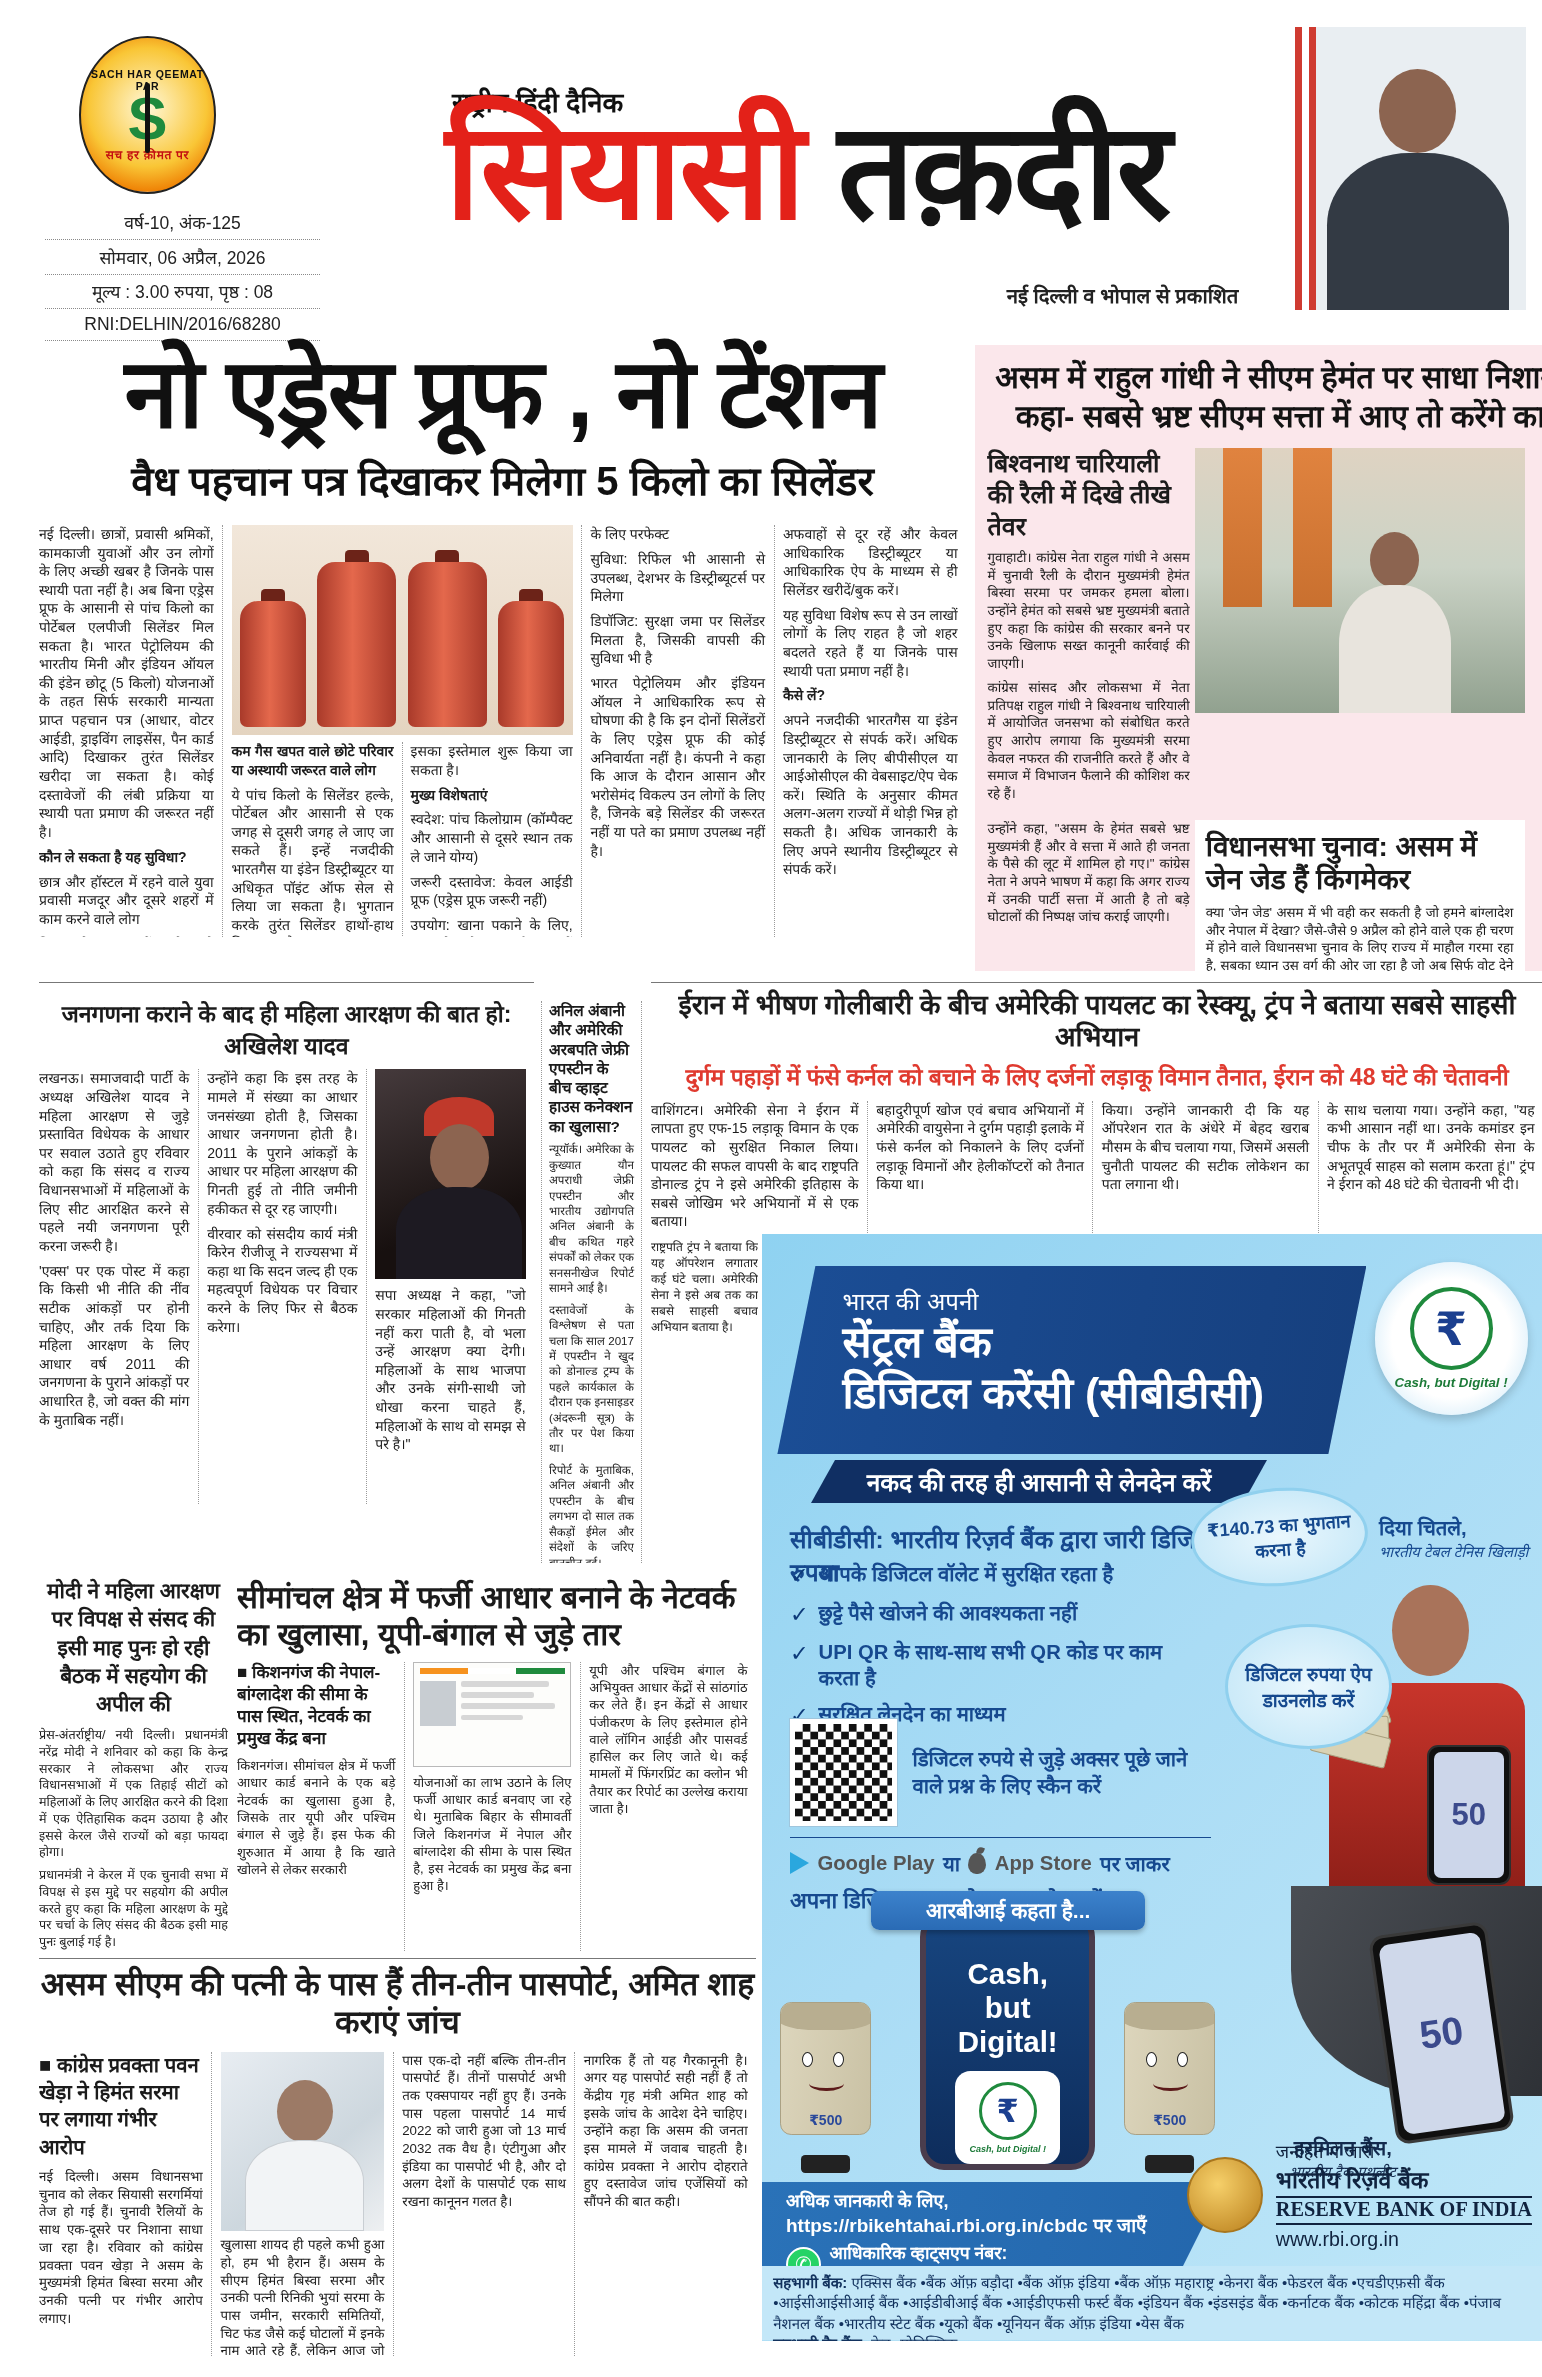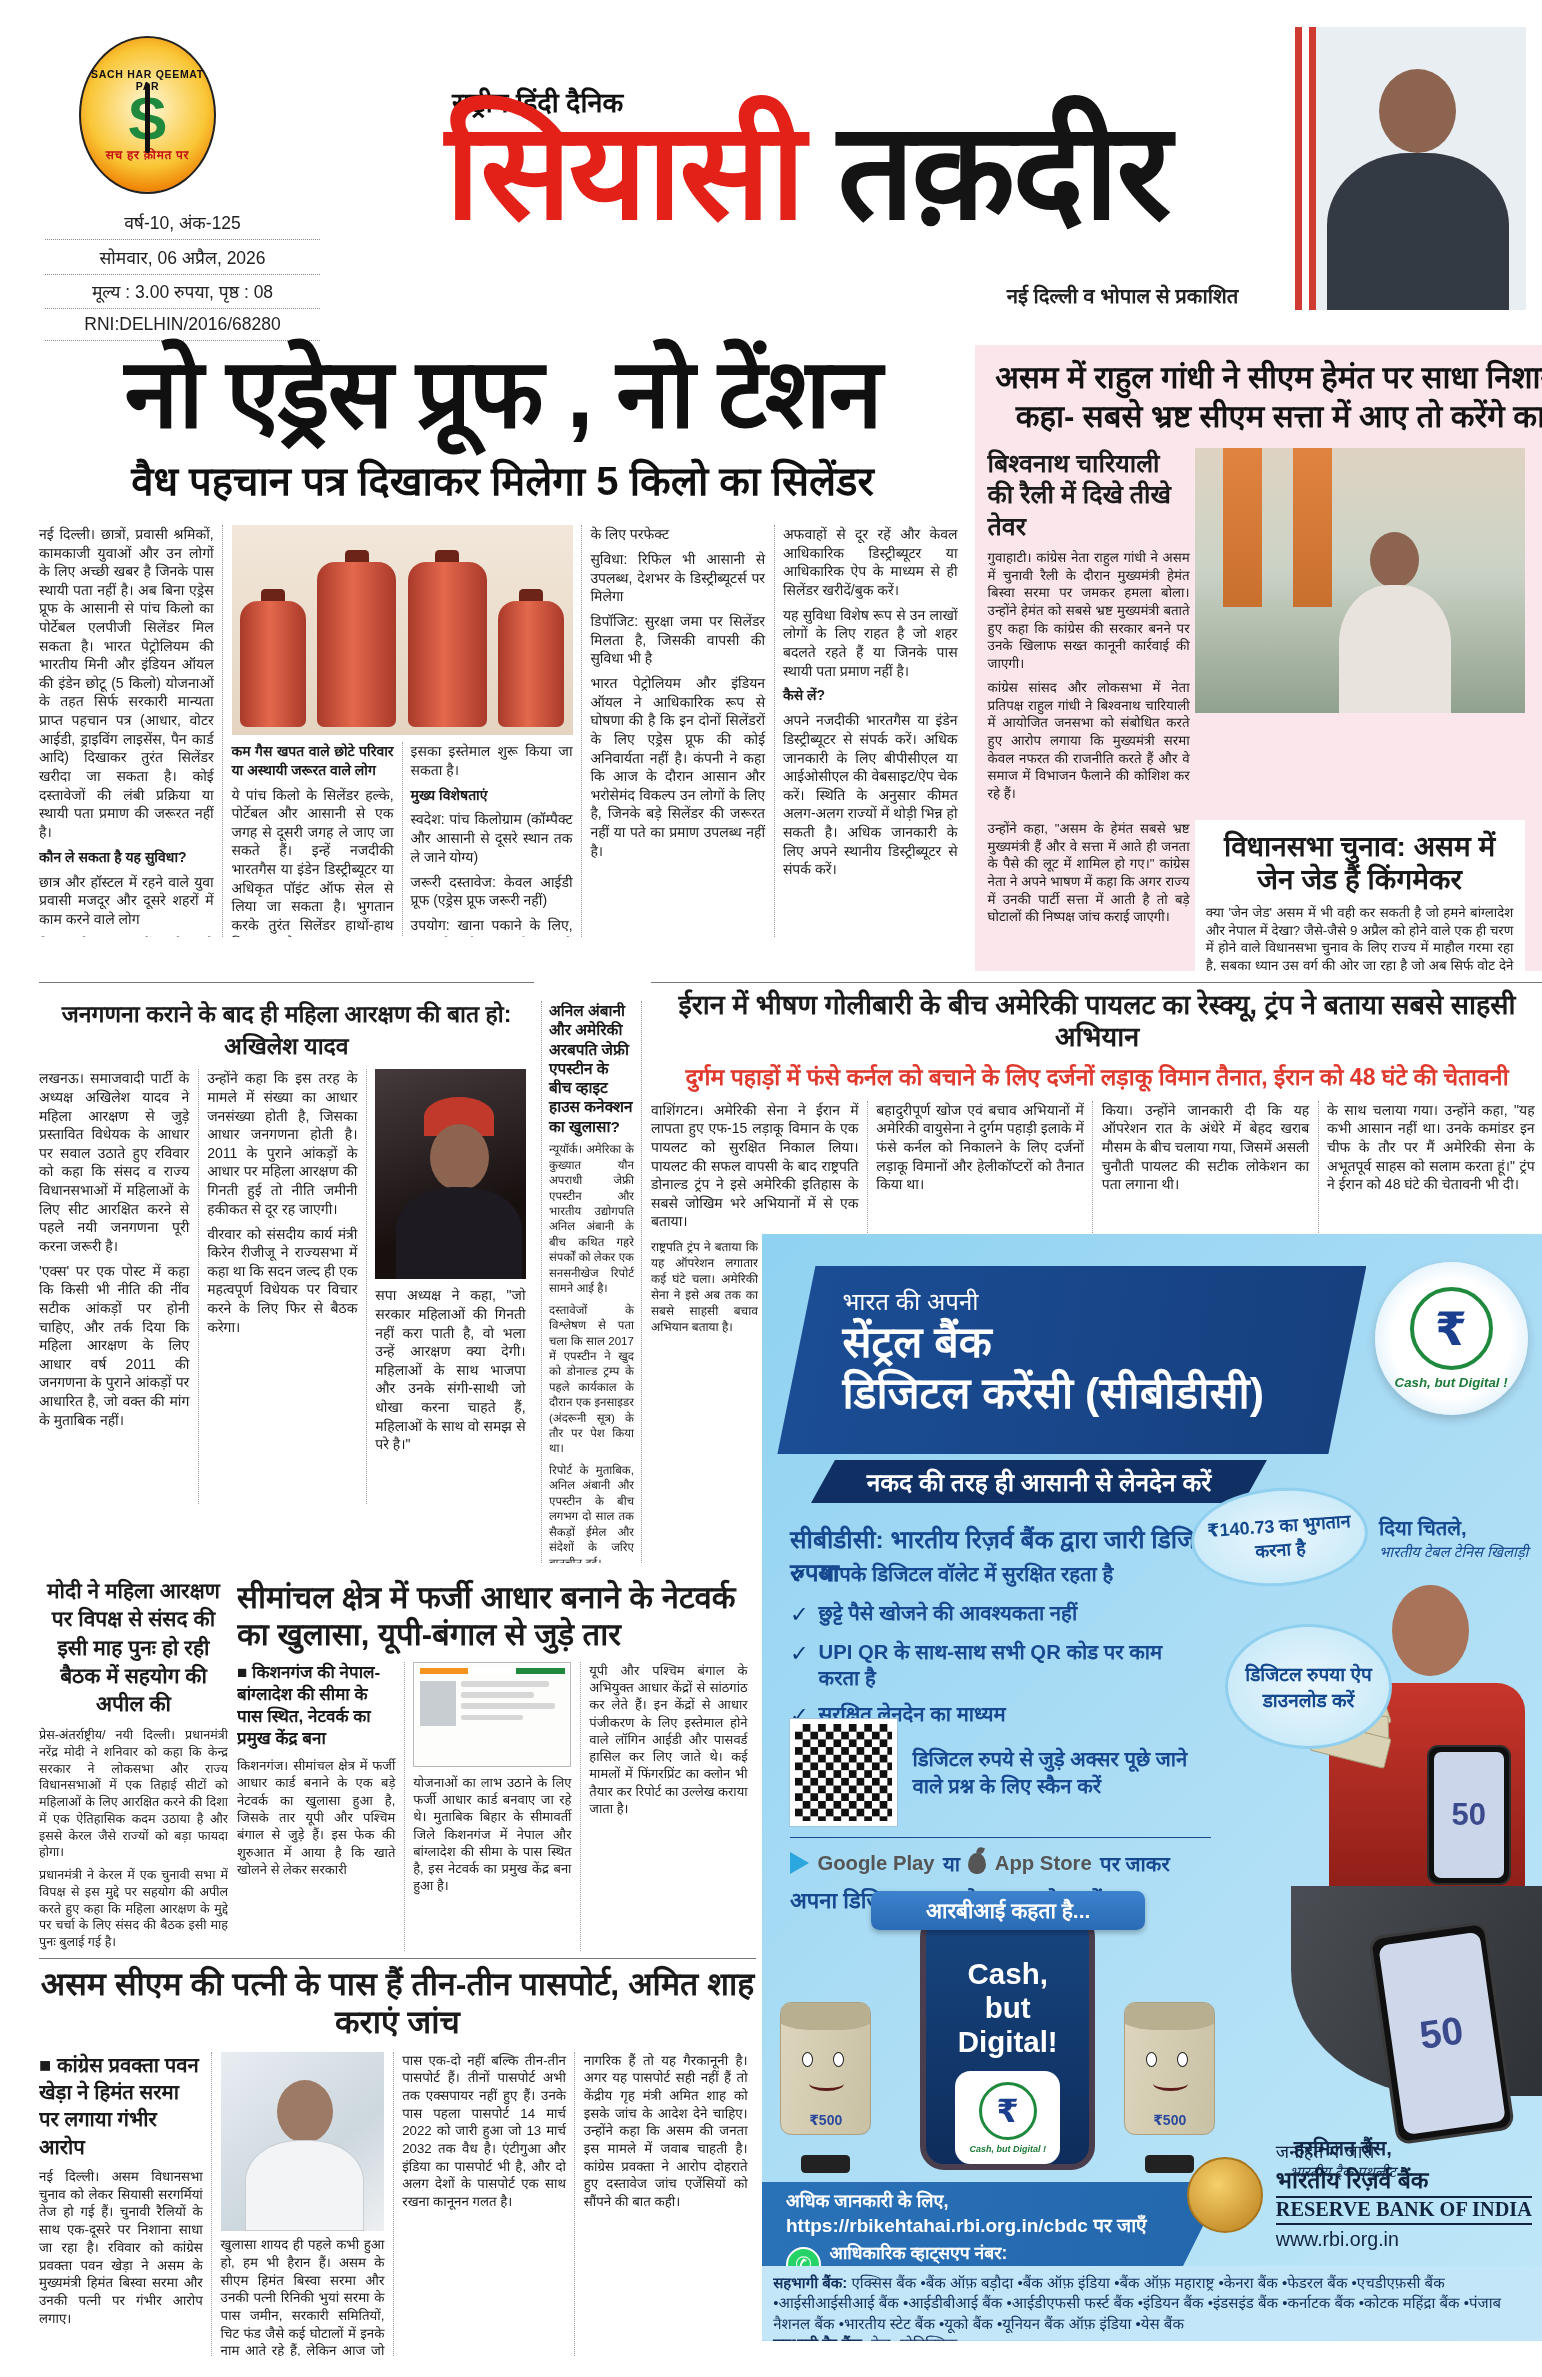--- a/index.html
+++ b/index.html
@@ -43,21 +43,21 @@
   .cyl{background:linear-gradient(90deg,#a93a2a,#e4684c 45%,#a93a2a);border-radius:18px 18px 7px 7px;position:relative}
   .cyl::before{content:"";position:absolute;top:-11.2px;left:50%;width:24px;height:11.2px;margin-left:-12px;background:#6c2318;border-radius:4.2px 4.2px 0 0}
   
   .rahul{left:975px;top:345px;width:664px;height:626px;background:#fbe7eb;padding:12.6px;overflow:hidden}
   .rh{font-size:31px;font-weight:bold;text-align:center;line-height:1.28;color:#131313}
   .r-row{display:flex;gap:5px;margin-top:11.2px}
   .r-sub{font-size:25px;font-weight:bold;line-height:1.25;margin-bottom:7px}
   .rally{width:330px;height:265px;background:linear-gradient(180deg,#dfd3c2 0%,#cbd3c6 45%,#91a18f 100%);position:relative;overflow:hidden}
   .rally .stripe{position:absolute;top:0;bottom:40%;width:39px;background:linear-gradient(#e0833f,#c9702f)}
   .genz{width:330px;background:#fff;padding:9.8px 11.2px;height:295px;overflow:hidden}
-  .genz-h{font-size:28px;font-weight:bold;text-align:center;line-height:1.2;margin-bottom:7px}
+  .genz-h{font-size:28px;font-weight:bold;text-align:left;line-height:1.2;margin-bottom:7px}
   
   .akhilesh{left:39px;top:982px;width:495px;height:583px;border-top:0.7px solid #777;padding-top:7px;overflow:hidden}
   .ak-h{font-size:36px;font-weight:bold;text-align:center;line-height:1.15;color:#101010}
   .ak-by{font-size:23px;font-weight:bold;text-align:center;margin:7px 0 8.4px}
   .ak-photo{width:100%;height:210px;background:linear-gradient(160deg,#453a3c,#17100f 70%);position:relative;margin-bottom:7px;overflow:hidden}
   .cap-red{position:absolute;border-radius:50% 50% 0 0;background:#c0392b}
   
   .ambani{left:541px;top:1001px;width:101px;height:562px;border-left:0.7px dotted #999;border-right:0.7px dotted #999;padding:0 7px;overflow:hidden}
   .am-h{font-size:15.4px;font-weight:bold;line-height:1.25;margin-bottom:5.6px}
   .ambani .bt{font-size:11.6px}

